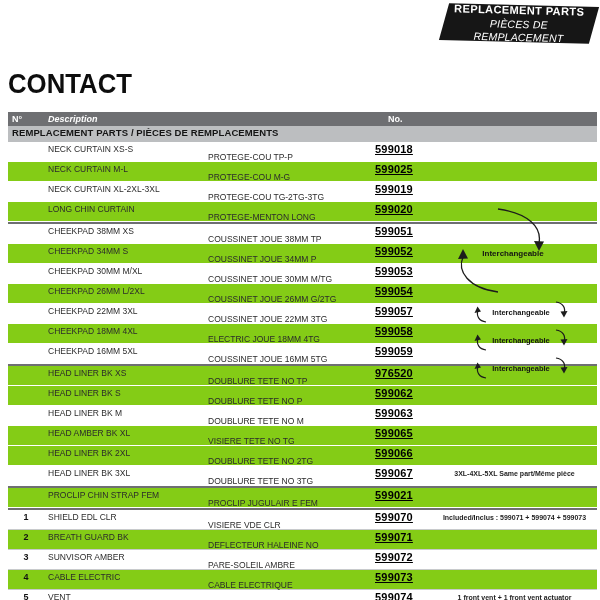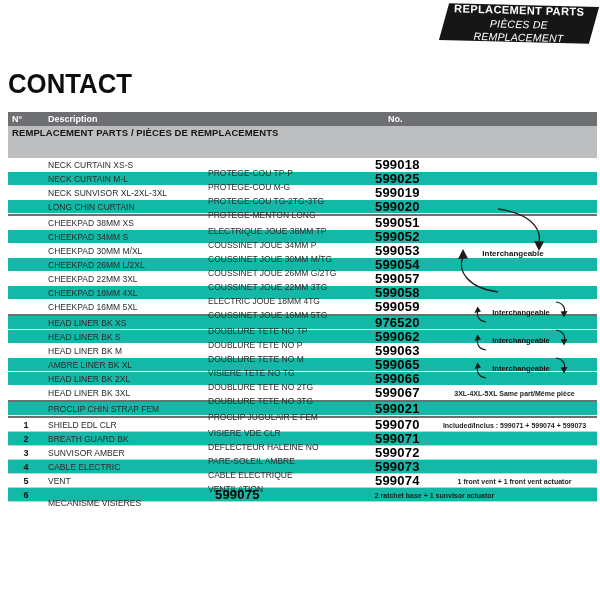--- a/index.html
+++ b/index.html
@@ -14,31 +14,31 @@
   .banner-subtitle{font-size:10.5px;font-style:italic;letter-spacing:.2px;}
 
   
   .page-title{position:absolute;left:8px;top:68px;font-size:28px;font-weight:bold;color:#0d0d0d;
     transform:scaleX(.92);transform-origin:left center;white-space:nowrap;}
 
   
   .parts-table{position:absolute;left:8px;top:112px;width:589px;}
   .thead{display:flex;height:14px;line-height:14px;background:#6e6f72;color:#fff;font-weight:bold;font-size:9px;}
   .h-num{width:32px;padding-left:4px;}
-  .h-desc{width:324px;padding-left:4px;}
+  .h-desc{width:324px;padding-left:4px;font-style:italic;}
   .h-no{padding-left:16px;text-align:center;}
-  .subheader{height:32px;line-height:14px;background:#bcbec0;color:#141414;font-weight:bold;font-size:9.5px;padding-left:4px;letter-spacing:.1px;}
-
-  .row{display:flex;height:14px;line-height:14.5px;font-size:8.5px;color:#2b2b2b;box-shadow:inset 0 -1px 0 #fff;}
-  .row.gray{background:#14b8a6;}
+  .subheader{height:16px;line-height:14px;background:#bcbec0;color:#141414;font-weight:bold;font-size:9.5px;padding-left:4px;letter-spacing:.1px;}
+
+  .row{display:flex;height:20px;line-height:14.5px;font-size:8.5px;color:#2b2b2b;box-shadow:inset 0 -1px 0 #fff;}
+  .row.gray{background:#84cc16;}
   .row.lined{box-shadow:inset 0 -1px 0 #c8cacc;}
   .col-num{width:36px;text-align:center;font-weight:bold;font-size:9px;color:#111;}
   .col-en{width:156px;padding-left:4px;white-space:nowrap;}
   .col-fr{width:164px;padding-left:4px;white-space:nowrap;margin-top:8px;}
-  .col-no{width:57px;padding-left:3px;font-weight:bold;font-size:13px;color:#000;letter-spacing:.2px;}
+  .col-no{width:57px;padding-left:3px;font-weight:bold;font-size:11px;color:#000;letter-spacing:.2px;text-decoration:underline;}
   .col-note{flex:1;text-align:center;font-weight:bold;font-size:7px;color:#1e1e1e;line-height:15px;white-space:nowrap;}
   .sep{height:2px;background:#6e6f72;}
 
   
   .anno{position:absolute;pointer-events:none;}
   .anno-cheekpad{left:432px;top:93px;width:158px;height:92px;}
   .anno-cheekpad .lbl{position:absolute;left:0;right:12px;top:44px;text-align:center;font-size:8px;font-weight:bold;color:#141414;}
   .anno-pair{left:438px;width:150px;height:16px;display:flex;align-items:center;justify-content:center;gap:4px;}
   .anno-pair .lbl{font-size:7.5px;font-weight:bold;color:#141414;}
   .arrow-svg{display:block;}
@@ -77,37 +77,37 @@
         </div>
         <div class="row gray">
           <div class="col-num"></div>
           <div class="col-en">NECK CURTAIN M-L</div>
           <div class="col-fr">PROTEGE-COU M-G</div>
           <div class="col-no">599025</div>
           <div class="col-note"></div>
         </div>
         <div class="row">
           <div class="col-num"></div>
-          <div class="col-en">NECK SUNVISOR XL-2XL-3XL</div>
+          <div class="col-en">NECK CURTAIN XL-2XL-3XL</div>
           <div class="col-fr">PROTEGE-COU TG-2TG-3TG</div>
           <div class="col-no">599019</div>
           <div class="col-note"></div>
         </div>
         <div class="row gray">
           <div class="col-num"></div>
           <div class="col-en">LONG CHIN CURTAIN</div>
           <div class="col-fr">PROTEGE-MENTON LONG</div>
           <div class="col-no">599020</div>
           <div class="col-note"></div>
         </div>
         <div class="sep"></div>
         <div class="row">
           <div class="col-num"></div>
           <div class="col-en">CHEEKPAD 38MM XS</div>
-          <div class="col-fr">ELECTRIQUE JOUE 38MM TP</div>
+          <div class="col-fr">COUSSINET JOUE 38MM TP</div>
           <div class="col-no">599051</div>
           <div class="col-note"></div>
         </div>
         <div class="row gray">
           <div class="col-num"></div>
           <div class="col-en">CHEEKPAD 34MM S</div>
           <div class="col-fr">COUSSINET JOUE 34MM P</div>
           <div class="col-no">599052</div>
           <div class="col-note"></div>
         </div>
@@ -163,21 +163,21 @@
         </div>
         <div class="row">
           <div class="col-num"></div>
           <div class="col-en">HEAD LINER BK M</div>
           <div class="col-fr">DOUBLURE TETE NO M</div>
           <div class="col-no">599063</div>
           <div class="col-note"></div>
         </div>
         <div class="row gray">
           <div class="col-num"></div>
-          <div class="col-en">AMBRE LINER BK XL</div>
+          <div class="col-en">HEAD AMBER BK XL</div>
           <div class="col-fr">VISIERE TETE NO TG</div>
           <div class="col-no">599065</div>
           <div class="col-note"></div>
         </div>
         <div class="row gray">
           <div class="col-num"></div>
           <div class="col-en">HEAD LINER BK 2XL</div>
           <div class="col-fr">DOUBLURE TETE NO 2TG</div>
           <div class="col-no">599066</div>
           <div class="col-note"></div>

